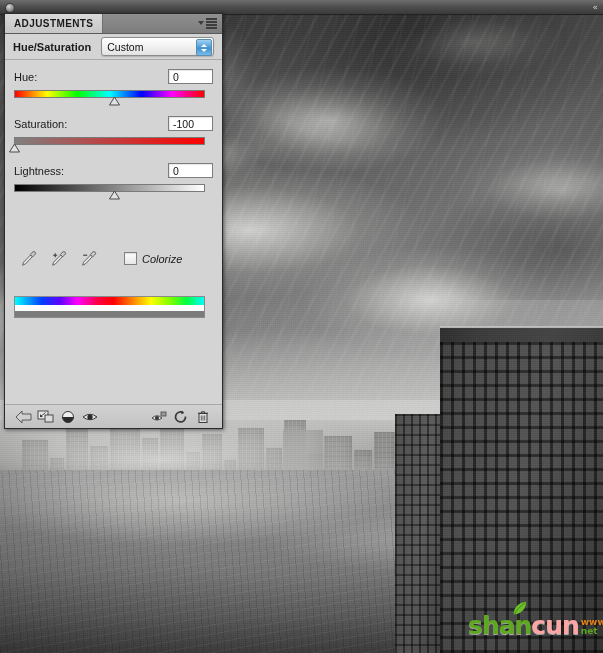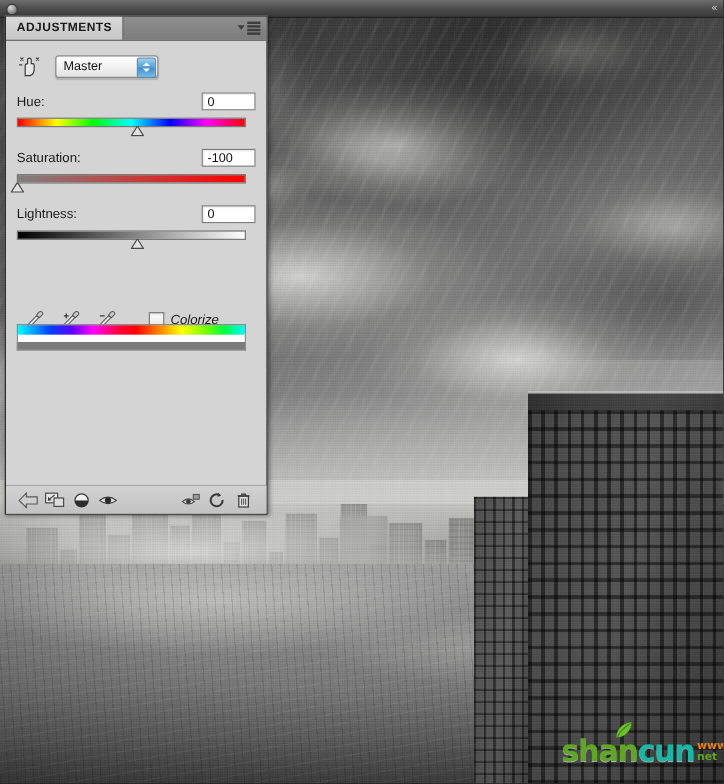--- a/index.html
+++ b/index.html
@@ -173,21 +173,21 @@
   .wm-main {
     position: relative;
     font-family: "DejaVu Sans", sans-serif;
     font-weight: bold;
     font-size: 25px;
     letter-spacing: -1px;
     line-height: 1;
     color: #5da81e;
     text-shadow: 0 1px 0 rgba(255,255,255,0.55);
   }
-  .wm-main .orange { color: #14b8a6; }
+  .wm-main .orange { color: #fca5a5; }
   .wm-leaf {
     position: absolute;
     left: 43px; top: -12px;
     width: 17px; height: 15px;
   }
   .wm-side {
     display: flex;
     flex-direction: column;
     line-height: 1;
     padding-bottom: 2px;
@@ -565,36 +565,33 @@
         <span class="tri"></span>
         <span class="bars">
             <i></i>
             <i></i>
             <i></i>
             <i></i>
           </span>
       </div>
     </div>
 
+    <div class="panel-head">
+      <div class="panel-head-title">Hue/Saturation</div>
+      <div class="preset-select">
+        <span>Custom</span>
+        <span class="preset-arrows">
+          <i class="up"></i>
+            <i class="dn"></i>
+        </span>
+      </div>
+    </div>
 
     <div class="panel-body">
 
-      <div class="channel-row">
-        <svg class="hand-icon" viewBox="0 0 22 20">
-          <path d="M7 18 L7 10 Q7 8 9 8 L9 5 Q9 3.5 10.5 3.5 Q12 3.5 12 5 L12 8 L13 8 Q14.5 8 14.5 9.5 L14.5 12 Q14.5 17 11 18 Z" fill="#e8e8e8" stroke="#3a3a3a" stroke-width="1"></path>
-          <path d="M3 3 L5.5 5.5 M5.5 3 L3 5.5 M16 3 L18.5 5.5 M18.5 3 L16 5.5 M2 9 L4.5 9" stroke="#3a3a3a" stroke-width="1" fill="none"></path>
-        </svg>
-        <div class="channel-select">
-          <span>Master</span>
-          <span class="preset-arrows">
-            <i class="up"></i>
-              <i class="dn"></i>
-          </span>
-        </div>
-      </div>
 
       <div class="slider-group">
         <div class="slider-label-row">
           <span class="slider-label">Hue:</span>
           <span class="slider-value">0</span>
         </div>
         <div class="track-wrap">
           <div class="track track-hue"></div>
           <div class="thumb" style="left:50%;">
             <svg viewBox="0 0 11 9">

